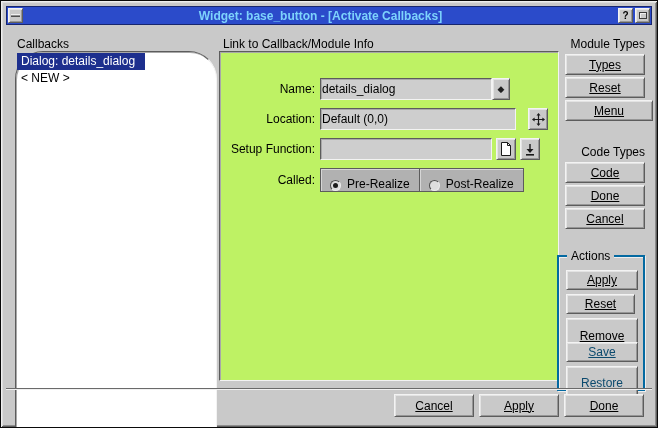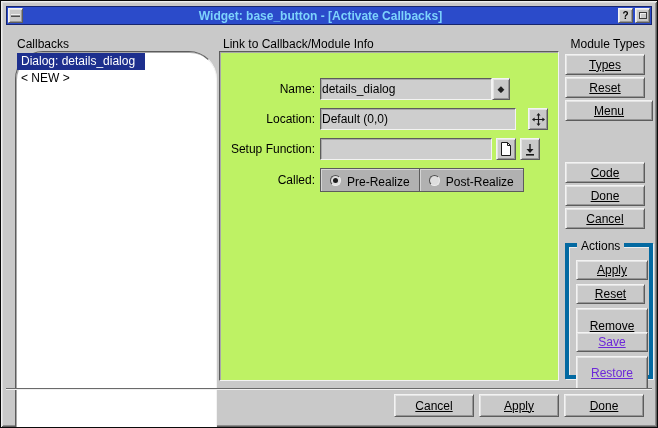--- a/index.html
+++ b/index.html
@@ -66,44 +66,44 @@
   }
   .combo { display: flex; flex: 0 0 auto; }
   .sq-btn {
     width: 20px; height: 22px; display: flex; align-items: center;
     justify-content: center; flex: 0 0 auto; cursor: default;
   }
   .sq-btn.narrow { width: 18px; }
   .diamond { font-size: 9px; line-height: 9px; color: #1f1f1f; }
   .radio-group { display: flex; flex: 0 0 auto; }
   .radio-cell {
-    display: flex; align-items: flex-start; gap: 6px; height: 24px;
-    padding: 6px 9px; background: #b1b1b1;
+    display: flex; align-items: flex-end; gap: 6px; height: 24px;
+    padding: 0 9px; background: #b1b1b1;
     border: 1px solid #5c5c5c; box-shadow: inset 1px 1px 0 #d6d6d6;
     white-space: nowrap;
   }
   .radio-cell + .radio-cell { border-left: none; }
   .radio {
     width: 11px; height: 11px; border-radius: 50%; background: #dedede;
     border: 1px solid; border-color: #4d4d4d #ececec #ececec #4d4d4d;
     position: relative; flex: 0 0 auto;
   }
   .radio.checked::after {
     content: ""; position: absolute; inset: 2px; border-radius: 50%; background: #1c1c1c;
   }
   
   .btn {
     position: absolute; height: 21px; display: flex; align-items: center;
     justify-content: center; font-size: 12px; cursor: default; white-space: nowrap;
   }
   .btn .u { text-decoration: underline; }
-  .btn.disabled { color: #6d28d9; }
+  .btn.disabled { color: #0c4a6e; }
   .fieldset {
-    position: absolute; left: 556px; top: 242px; width: 88px; height: 136px;
-    border: 4px solid #0369a1; box-shadow: inset 1px 1px 0 #eeeeee, 1px 1px 0 #eeeeee; margin-left: 8px;
+    position: absolute; left: 556px; top: 254px; width: 88px; height: 136px;
+    border: 2px solid #0369a1; box-shadow: inset 1px 1px 0 #eeeeee, 1px 1px 0 #eeeeee;
   }
   .fieldset-title {
     position: absolute; top: -8px; left: 8px; background: #c9c9c9;
     padding: 0 4px; font-size: 12px;
   }
   .separator {
     position: absolute; left: 5px; right: 5px; top: 387px; height: 2px;
     border-top: 1px solid #6a6a6a; border-bottom: 1px solid #f0f0f0;
   }
 </style>
@@ -195,20 +195,21 @@
   <div class="btn raised" style="left:564px; top:53px; width:80px">
     <span class="u">Types</span>
   </div>
   <div class="btn raised" style="left:564px; top:76px; width:80px">
     <span class="u">Reset</span>
   </div>
   <div class="btn raised" style="left:564px; top:99px; width:88px">
     <span class="u">Menu</span>
   </div>
 
+  <span class="lbl right" style="left:544px; top:144px; width:100px">Code Types</span>
   <div class="btn raised" style="left:564px; top:161px; width:80px">
     <span class="u">Code</span>
   </div>
   <div class="btn raised" style="left:564px; top:184px; width:80px">
     <span class="u">Done</span>
   </div>
   <div class="btn raised" style="left:564px; top:207px; width:80px">
     <span class="u">Cancel</span>
   </div>
 

